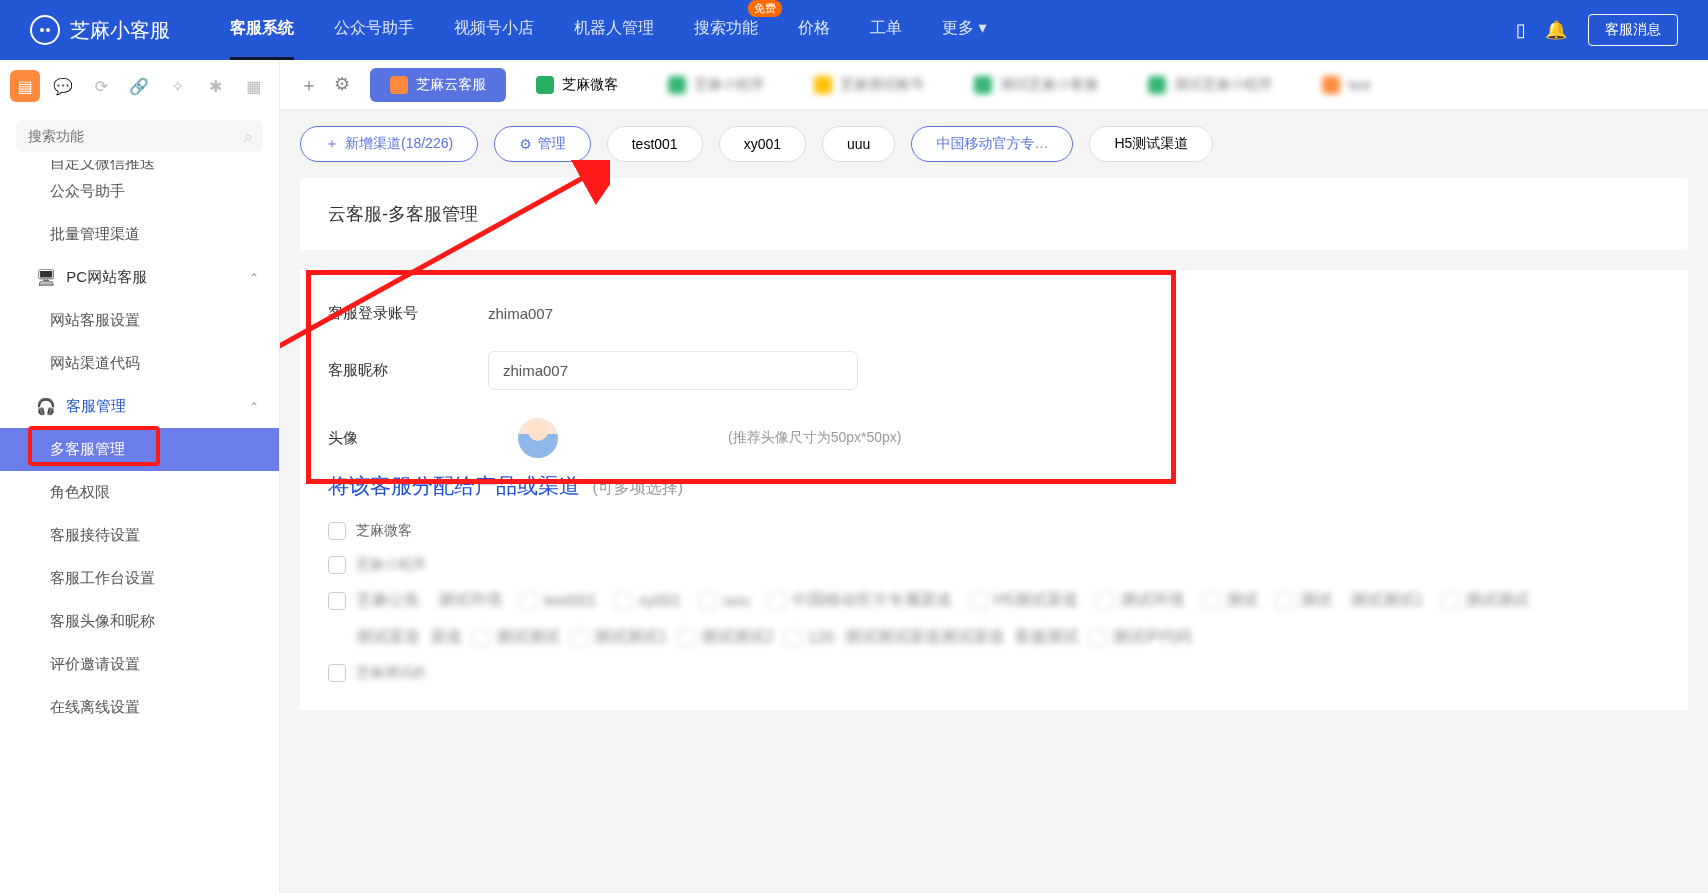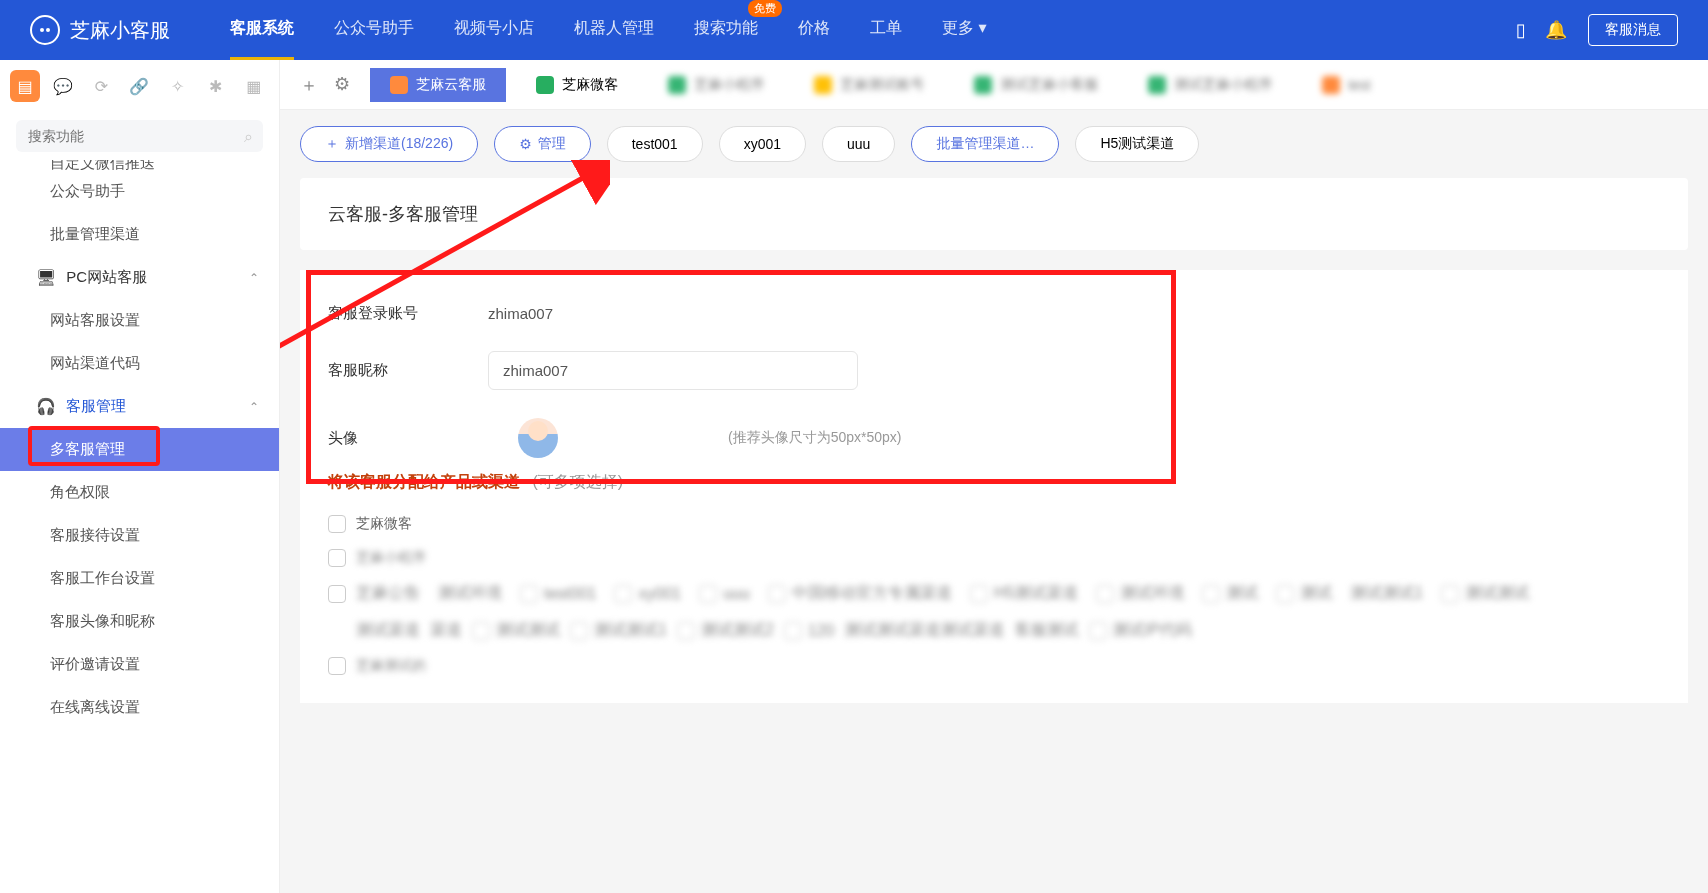--- a/index.html
+++ b/index.html
@@ -4,21 +4,21 @@
   <style>
     * { margin: 0; padding: 0; box-sizing: border-box; font-family: -apple-system, BlinkMacSystemFont, "PingFang SC", "Microsoft YaHei", sans-serif; }
     body { background: #f5f5f5; width: 1708px; height: 893px; overflow: hidden; }
     
     
     .header { background: #2457d6; height: 60px; display: flex; align-items: center; padding: 0 30px; }
     .logo-area { display: flex; align-items: center; gap: 10px; color: #fff; font-size: 20px; font-weight: 500; margin-right: 60px; }
     .logo-icon { width: 30px; height: 30px; border: 2px solid #fff; border-radius: 50%; display: flex; align-items: center; justify-content: center; }
     .nav-items { display: flex; gap: 40px; flex: 1; }
     .nav-item { color: rgba(255,255,255,0.85); font-size: 16px; cursor: pointer; position: relative; padding: 18px 0; }
-    .nav-item.active { color: #fff; font-weight: 600; border-bottom: 3px solid #eab308; }
+    .nav-item.active { color: #fff; font-weight: 600; border-bottom: 3px solid #0f172a; }
     .nav-badge { position: absolute; top: 0; right: -24px; background: #ff6b00; color: #fff; font-size: 11px; padding: 1px 6px; border-radius: 8px; }
     .header-right { display: flex; align-items: center; gap: 20px; }
     .header-icon { color: #fff; font-size: 18px; cursor: pointer; }
     .header-btn { border: 1px solid #fff; color: #fff; padding: 6px 16px; border-radius: 4px; cursor: pointer; font-size: 14px; }
     
     
     .body-wrap { display: flex; height: calc(100% - 60px); }
     .sidebar { width: 280px; background: #fff; border-right: 1px solid #eee; display: flex; flex-direction: column; }
     .sidebar-tools { display: flex; padding: 10px; gap: 8px; align-items: center; }
     .tool-icon { width: 32px; height: 32px; border-radius: 6px; display: flex; align-items: center; justify-content: center; color: #bbb; font-size: 16px; cursor: pointer; }
@@ -34,21 +34,21 @@
     .menu-group.blue { color: #2457d6; }
     .menu-item.active { background: #6b7de8; color: #fff; position: relative; }
     .highlight-box { border: 4px solid #ff1a1a; border-radius: 4px; position: absolute; }
     .sidebar .highlight-box { left: 28px; top: -2px; width: 132px; height: 40px; z-index: 5; }
     .chevron { font-size: 12px; color: #999; }
     
     
     .main { flex: 1; overflow: auto; position: relative; }
     .tabs-row { background: #fff; display: flex; align-items: center; padding: 0 10px; height: 50px; gap: 10px; border-bottom: 1px solid #eee; }
     .tabs-left-icons { display: flex; gap: 16px; padding: 0 10px; color: #888; font-size: 18px; }
-    .tab { padding: 8px 20px; border-radius: 0; font-size: 14px; display: flex; align-items: center; gap: 8px; cursor: pointer; }
+    .tab { padding: 8px 20px; border-radius: 6px; font-size: 14px; display: flex; align-items: center; gap: 8px; cursor: pointer; }
     .tab.active-primary { background: #5974e0; color: #fff; }
     .tab-dot { width: 18px; height: 18px; border-radius: 4px; display: inline-block; }
     .tab .dot-orange { background: #ff8a3d; }
     .tab .dot-green { background: #36b574; }
     .tab .dot-greensq { background: #27ae60; }
     .tab .dot-yellow { background: #ffc107; }
     .tab.blurred { filter: blur(3px); color: #777; }
     
     .filter-row { display: flex; gap: 16px; padding: 16px 20px; background: #f5f5f5; }
     .pill { padding: 8px 24px; border-radius: 20px; border: 1px solid #ddd; background: #fff; font-size: 14px; cursor: pointer; display: flex; align-items: center; gap: 6px; }
@@ -65,21 +65,21 @@
     .form-value { color: #555; font-size: 15px; }
     .text-input { width: 370px; padding: 10px 14px; border: 1px solid #e5e5e5; border-radius: 6px; font-size: 15px; color: #555; }
     .input-wrap { position: relative; width: 370px; }
     .eye-icon { position: absolute; right: 12px; top: 10px; color: #bbb; cursor: pointer; }
     .avatar-row { display: flex; align-items: center; padding: 14px 28px; gap: 30px; }
     .avatar-img { width: 40px; height: 40px; border-radius: 50%; background: linear-gradient(#fce4d6 40%, #8fb8e8 40%); position: relative; }
     .avatar-face { position: absolute; top: 3px; left: 10px; width: 20px; height: 20px; border-radius: 50%; background: #ffe0c8; }
     .avatar-hint { color: #999; font-size: 14px; }
     
     .assign-section { padding: 0 28px; }
-    .assign-title { font-size: 16px; color: #c2410c; font-weight: 700; display: inline; }
+    .assign-title { font-size: 21px; color: #1d4ed8; font-weight: 400; display: inline; }
     .assign-sub { color: #999; font-size: 16px; margin-left: 8px; }
     .checkbox-list { margin-top: 14px; }
     .checkbox-row { display: flex; align-items: center; gap: 10px; padding: 8px 0; flex-wrap: wrap; }
     .cbox { width: 18px; height: 18px; border: 1px solid #ccc; border-radius: 4px; cursor: pointer; flex-shrink: 0; }
     .cbox-label { font-size: 14px; color: #666; }
     .blurred-text { filter: blur(3px); color: #888; }
     .inline-checks { display: flex; flex-wrap: wrap; gap: 18px; align-items: center; }
     .inline-check { display: flex; align-items: center; gap: 6px; }
     
     
@@ -193,21 +193,21 @@
         <span>＋</span>
         <span>新增渠道(18/226)</span>
       </div>
       <div class="pill primary-outline">
         <span>⚙</span>
         <span>管理</span>
       </div>
       <div class="pill">test001</div>
       <div class="pill">xy001</div>
       <div class="pill">uuu</div>
-      <div class="pill link">批量管理渠道…</div>
+      <div class="pill link">中国移动官方专…</div>
       <div class="pill">H5测试渠道</div>
     </div>
 
     <div class="card">
       <div class="card-title">云客服-多客服管理</div>
     </div>
 
     <div class="form-card" style="position:relative">
       <svg class="arrow-svg" viewBox="0 0 430 240">
         <defs>

